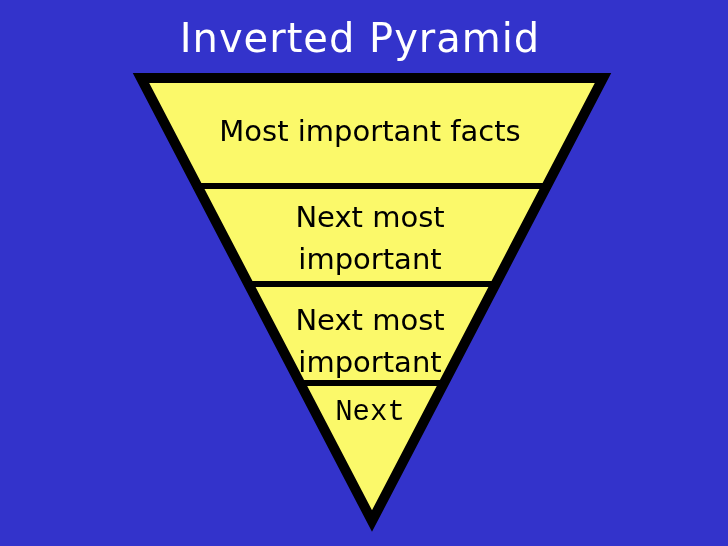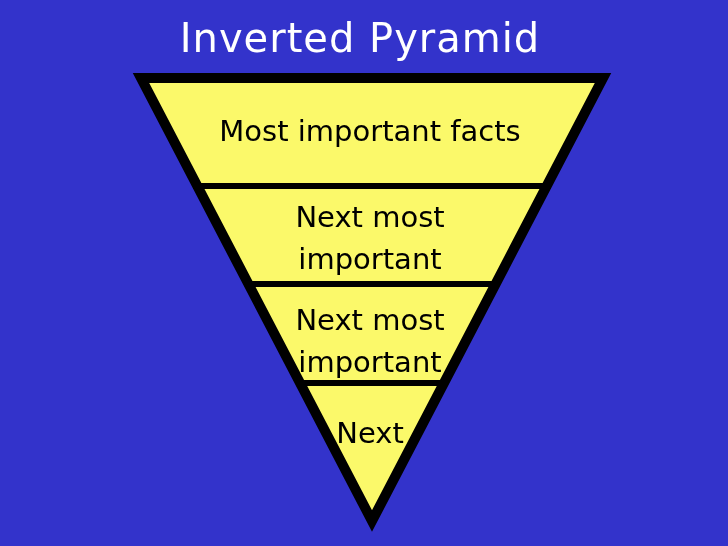--- a/index.html
+++ b/index.html
@@ -45,21 +45,21 @@
   }
   .sec {
     color: #000000;
     font-size: 29px;
     line-height: 42px;
     left: 370px;
   }
   .sec-1 { top: 110px; }
   .sec-2 { top: 196px; }
   .sec-3 { top: 299px; }
-  .sec-4 { top: 412px; }
+  .sec-4 { top: 392px; font-family: Liberation Mono, monospace; }
 </style>
 </head>
 <body>
 
 <div class="slide">
 
   <svg width="728" height="546" viewBox="0 0 728 546">
     <rect x="0" y="0" width="728" height="546" fill="#3333CB"></rect>
     <polygon class="pyramid-shape" points="141,78 603,78 372,521" fill="#FBF96A"></polygon>
     <line class="divider" x1="193" y1="186" x2="551" y2="186"></line>

